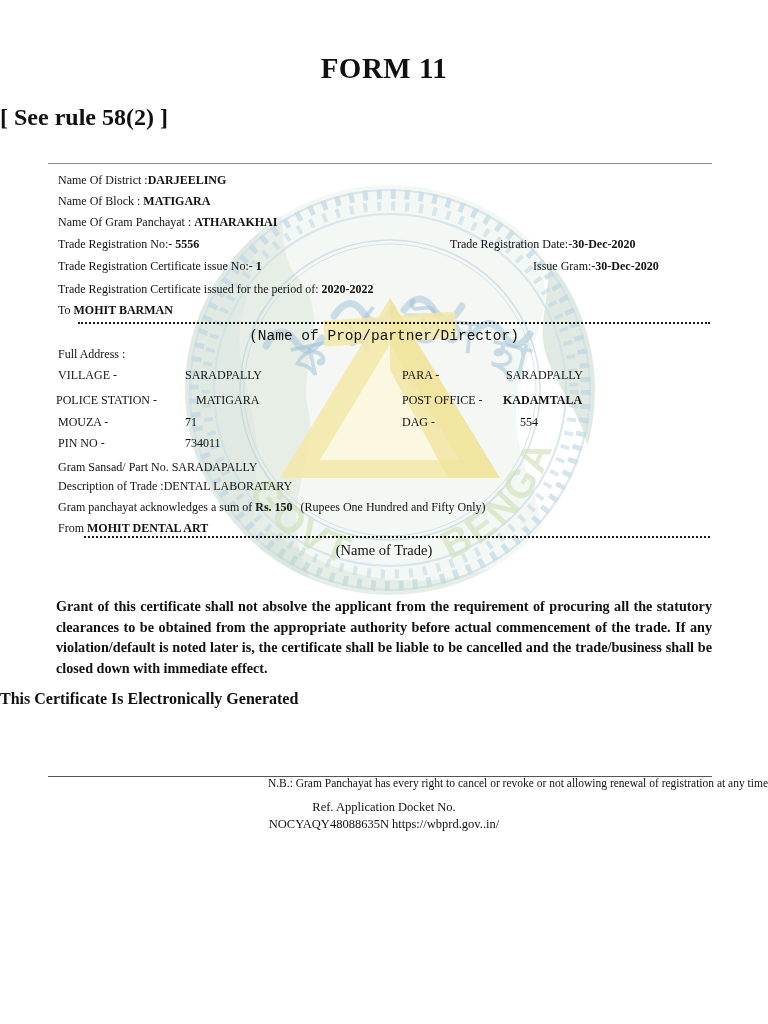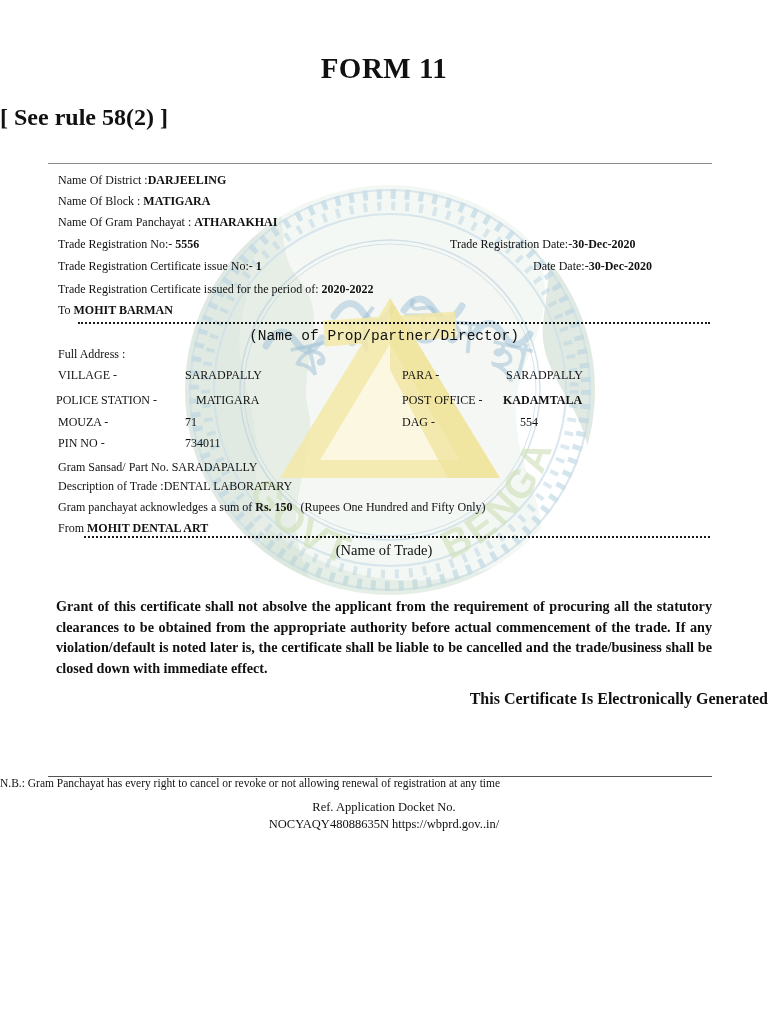--- a/index.html
+++ b/index.html
@@ -127,30 +127,30 @@
     font-size: 14.2px;
     line-height: 1.45;
     text-align: justify;
     font-weight: bold;
   }
 
   .egen {
     position: absolute;
     left: 0; right: 0;
     top: 690px;
-    text-align: right;
+    text-align: left;
     font-size: 16px;
     font-weight: bold;
   }
 
   .nb {
     position: absolute;
     left: 0; right: 0;
     top: 777px;
-    text-align: left;
+    text-align: right;
     font-size: 11.5px;
   }
   .ref1 {
     position: absolute;
     left: 0; right: 0;
     top: 800px;
     text-align: center;
     font-size: 12.5px;
   }
   .ref2 {
@@ -264,21 +264,21 @@
       <span class="lbl">Trade Registration No:- </span><span class="val">5556</span>
     </div>
     <div class="row" style="left:450px; top:238px;">
       <span class="lbl">Trade  Registration  Date:-</span><span class="val">30-Dec-2020</span>
     </div>
 
     <div class="row" style="left:58px; top:260px;">
       <span class="lbl">Trade Registration Certificate issue No:- </span><span class="val">1</span>
     </div>
     <div class="row" style="left:533px; top:260px;">
-      <span class="lbl">Date   Date:-</span><span class="val">30-Dec-2020</span>
+      <span class="lbl">Issue   Gram:-</span><span class="val">30-Dec-2020</span>
     </div>
 
     <div class="row" style="left:58px; top:283px;">
       <span class="lbl">Trade Registration Certificate issued for the period of: </span><span class="val">2020-2022</span>
     </div>
 
     <div class="row" style="left:58px; top:304px;">
       <span class="lbl">To </span><span class="val">MOHIT BARMAN</span>
     </div>
 

